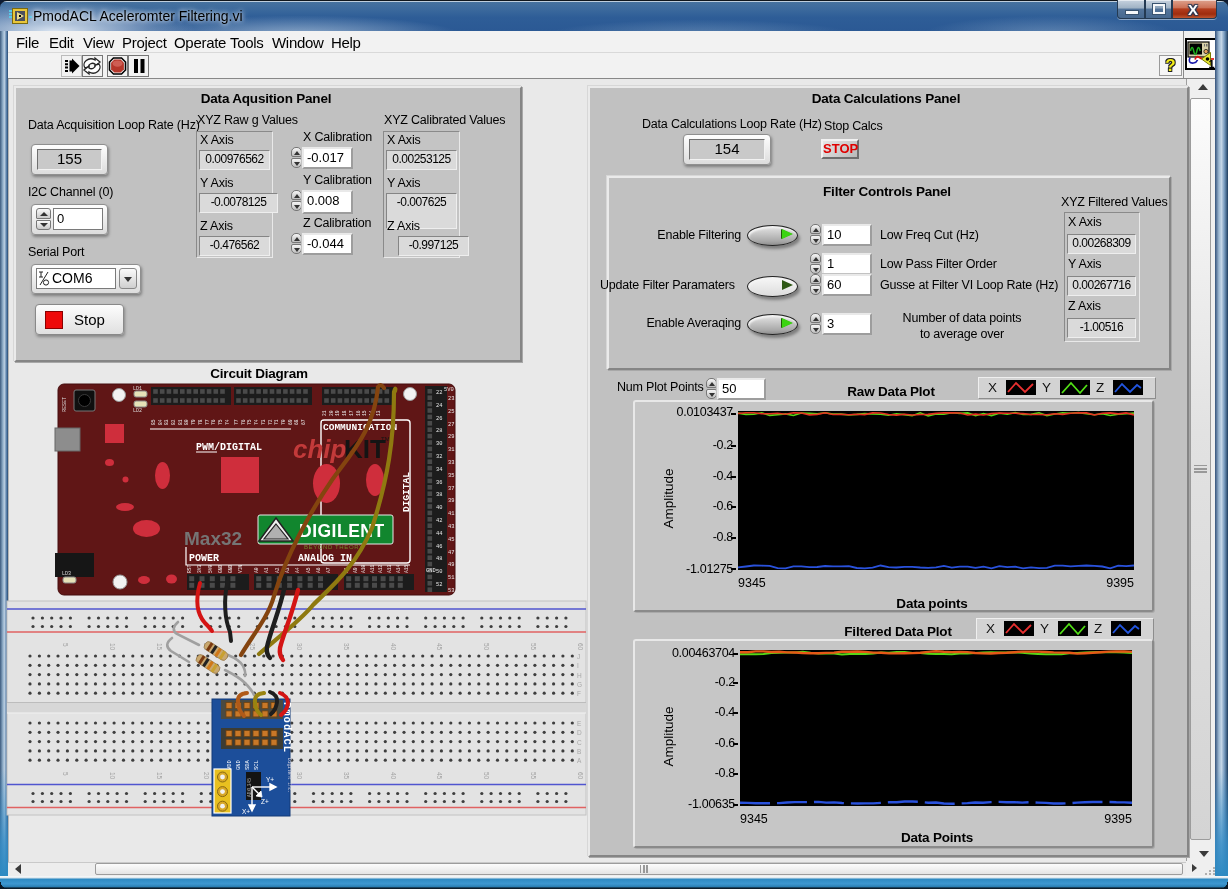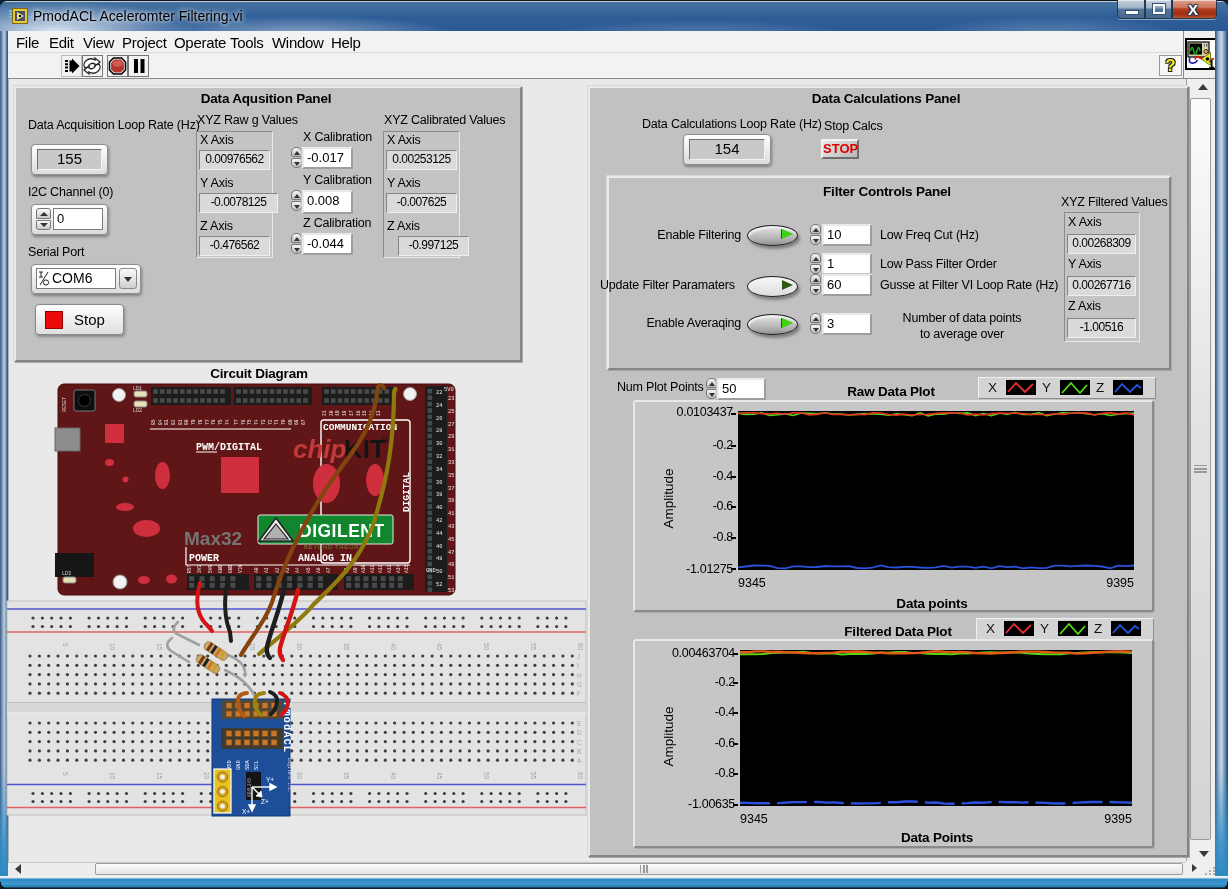--- a/index.html
+++ b/index.html
@@ -234,21 +234,21 @@
     <div class="dn">
       <i></i>
     </div>
   </div>
 <div class="numfield" style="left:302px;top:233px;width:51px;height:22px;">-0.044</div>
 <div class="lbl13" style="left:384px;top:113px;">XYZ Calibrated Values</div>
 <div class="vals" style="left:383px;top:131px;width:77px;height:127px;"></div>
 <div class="lbl" style="left:387px;top:133px;">X Axis</div>
 <div class="valbox" style="left:386px;top:150px;width:71px;height:20px;">0.00253125</div>
 <div class="lbl" style="left:387px;top:176px;">Y Axis</div>
-<div class="valbox" style="left:386px;top:193px;width:71px;height:20px;">-0.007625</div>
+<div class="valbox" style="left:386px;top:193px;width:71px;height:36px;">-0.007625</div>
 <div class="lbl" style="left:387px;top:219px;">Z Axis</div>
 <div class="valbox" style="left:398px;top:236px;width:71px;height:20px;">-0.997125</div>
 <div class="ab gbox" style="left:588px;top:86px;width:597px;height:767px;"></div>
 <div class="lbl" style="left:686px;top:91px;width:400px;text-align:center;font-weight:bold;font-size:13.5px;">Data Calculations Panel</div>
 <div class="lbl" style="left:642px;top:117px;">Data Calculations Loop Rate (Hz)</div>
 <div class="disp" style="left:643px;top:134px;width:88px;height:31px;margin-left:40px;">
     <div class="in">154</div>
   </div>
 <div class="lbl" style="left:824px;top:119px;">Stop Calcs</div>
 <div class="bevbtn" style="left:821px;top:139px;width:38px;height:20px;font-size:13px;font-weight:bold;color:#e00000;text-align:center;line-height:16px;">STOP</div>

